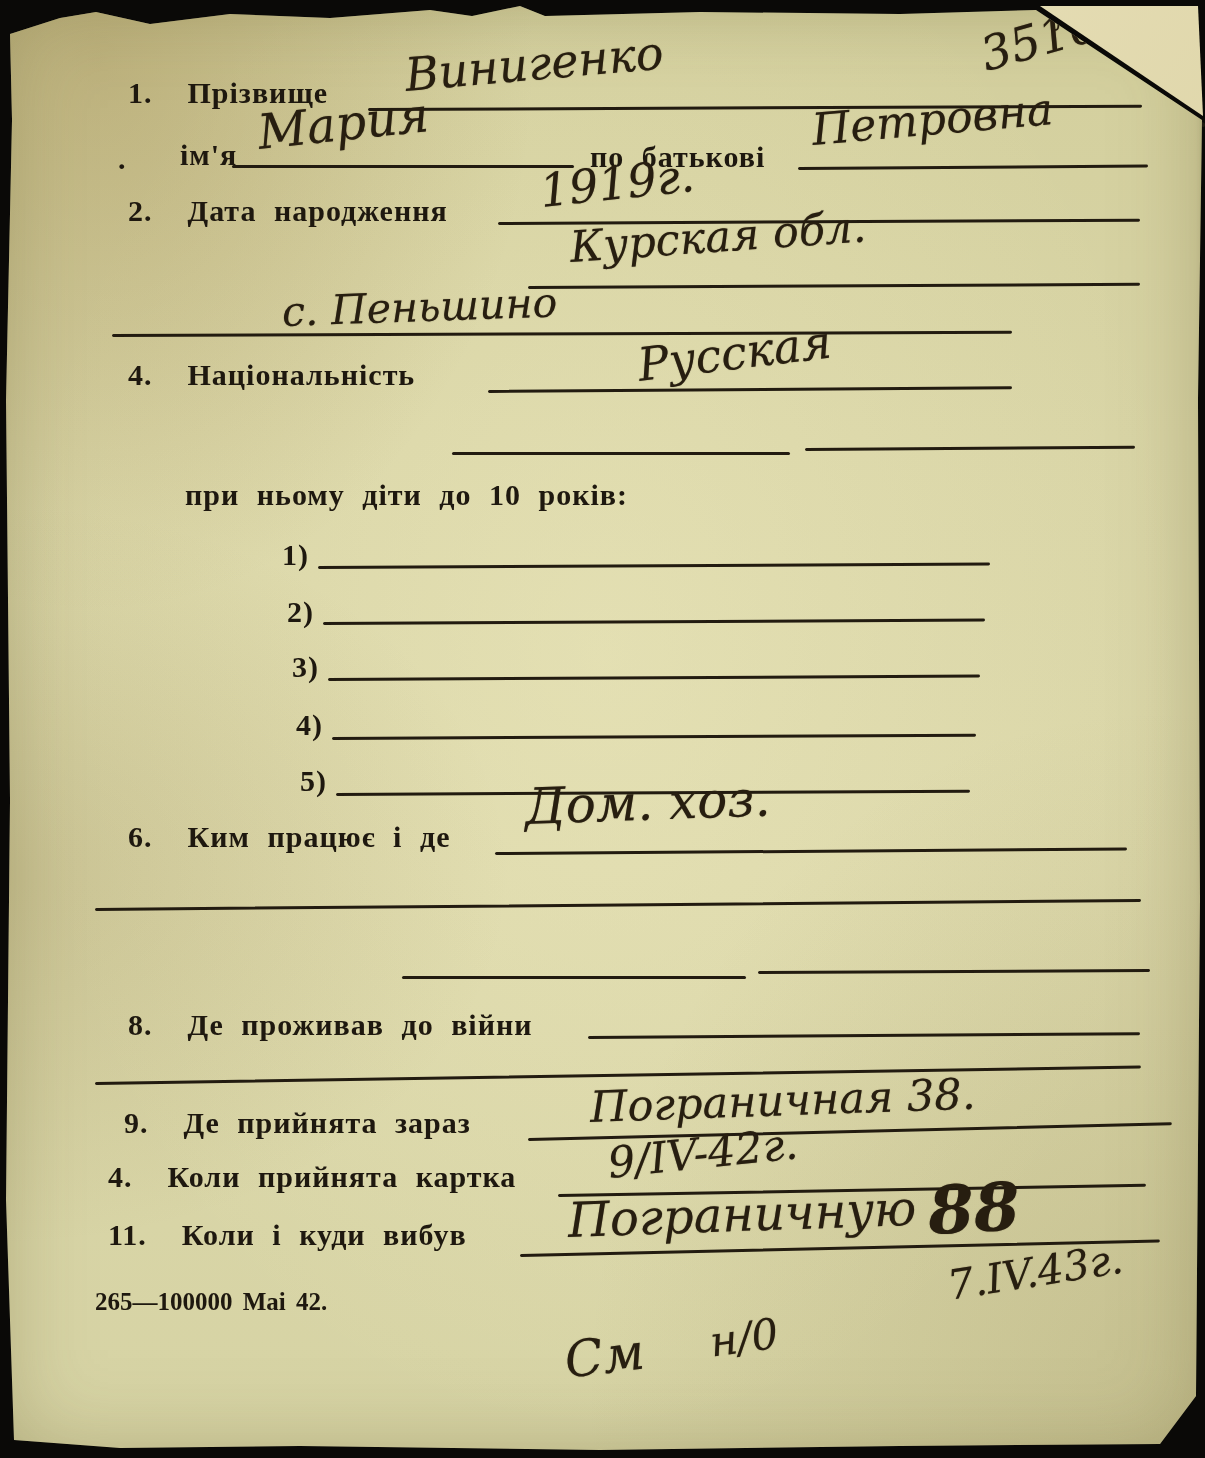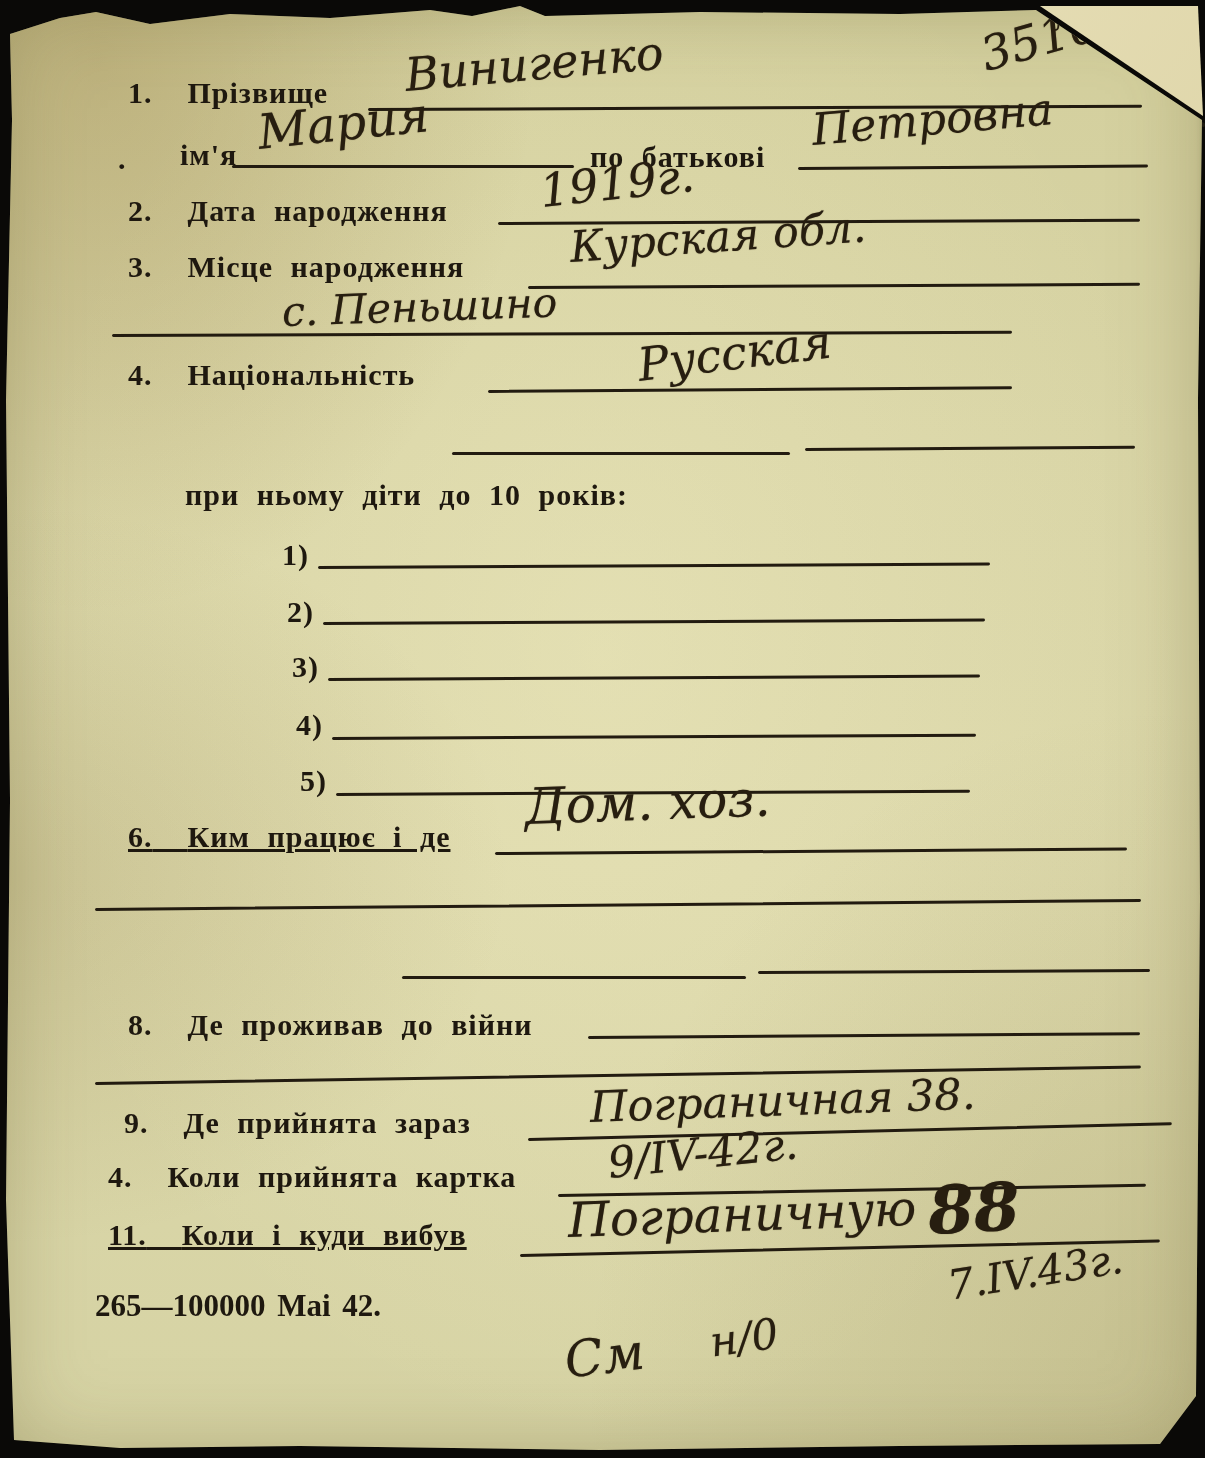--- a/index.html
+++ b/index.html
@@ -35,21 +35,21 @@
       1160px 1444px,900px 1446px,600px 1450px,300px 1446px,120px 1448px,14px 1440px,
       6px 1200px,10px 800px,6px 400px,12px 120px);
     box-shadow:inset 0 0 90px rgba(95,82,35,.35), inset 0 0 8px rgba(60,50,20,.45);
   }
   
   .p{
     position:absolute;color:#1e180f;font-weight:bold;
     font-family:"Liberation Serif", serif;font-size:30px;
     letter-spacing:1px;word-spacing:9px;white-space:nowrap;
   }
-  .small{font-size:31px;letter-spacing:0;word-spacing:4px;}
+  .small{font-size:25px;letter-spacing:0;word-spacing:4px;}
   
   .rule{
     position:absolute;height:3px;background:#221b10;border-radius:2px;
     transform-origin:left center;
   }
   
   .h{
     position:absolute;color:#271e10;font-style:italic;
     font-family:"DejaVu Serif", serif;white-space:nowrap;
     text-shadow:0 0 1px rgba(45,33,12,.55);
@@ -84,24 +84,20 @@
     <div class="h" style="left:812px;top:104px;font-size:44px;transform:rotate(-5deg);">Петровна</div>
     <div class="rule" style="left:798px;top:167px;width:350px;transform:rotate(-0.4deg);"></div>
 
     <div class="p" style="left:128px;top:194px;text-align:center;">
       <span>2.</span>&nbsp;
       <span>Дата народження</span>
     </div>
     <div class="h" style="left:540px;top:164px;font-size:46px;transform:rotate(-6deg);">1919г.</div>
     <div class="rule" style="left:498px;top:222px;width:642px;transform:rotate(-0.3deg);"></div>
 
-    <div class="p" style="left:128px;top:250px;">
-      <span>3.</span>&nbsp;
-      <span>Місце народження</span>
-    </div>
     <div class="h" style="left:570px;top:222px;font-size:43px;transform:rotate(-4deg);">Курская  обл.</div>
     <div class="rule" style="left:528px;top:286px;width:612px;transform:rotate(-0.3deg);"></div>
     <div class="h" style="left:282px;top:288px;font-size:41px;transform:rotate(-2deg);">с.   Пеньшино</div>
     <div class="rule" style="left:112px;top:334px;width:900px;transform:rotate(-0.2deg);"></div>
 
     <div class="p" style="left:128px;top:358px;">
       <span>4.</span>&nbsp;
       <span>Національність</span>
     </div>
     <div class="h" style="left:638px;top:338px;font-size:46px;transform:rotate(-7deg);">Русская</div>
@@ -115,21 +111,21 @@
     <div class="rule" style="left:318px;top:566px;width:672px;transform:rotate(-0.3deg);"></div>
     <div class="p" style="left:287px;top:595px;">2)</div>
     <div class="rule" style="left:323px;top:622px;width:662px;transform:rotate(-0.3deg);"></div>
     <div class="p" style="left:292px;top:650px;">3)</div>
     <div class="rule" style="left:328px;top:678px;width:652px;transform:rotate(-0.3deg);"></div>
     <div class="p" style="left:296px;top:708px;">4)</div>
     <div class="rule" style="left:332px;top:737px;width:644px;transform:rotate(-0.3deg);"></div>
     <div class="p" style="left:300px;top:764px;">5)</div>
     <div class="rule" style="left:336px;top:793px;width:634px;transform:rotate(-0.3deg);"></div>
 
-    <div class="p" style="left:128px;top:820px;text-decoration:underline;">
+    <div class="p" style="left:128px;top:820px;">
       <span>6.</span>&nbsp;
       <span>Ким працює і де</span>
     </div>
     <div class="h" style="left:525px;top:778px;font-size:50px;transform:rotate(-2deg);">Дом.  хоз.</div>
     <div class="rule" style="left:495px;top:852px;width:632px;transform:rotate(-0.4deg);"></div>
     <div class="rule" style="left:95px;top:908px;width:1046px;transform:rotate(-0.5deg);"></div>
 
     <div class="rule" style="left:402px;top:976px;width:344px;"></div>
     <div class="rule" style="left:758px;top:971px;width:392px;transform:rotate(-0.3deg);"></div>
 
@@ -147,21 +143,21 @@
     <div class="h" style="left:590px;top:1082px;font-size:43px;transform:rotate(-2deg);">Пограничная 38.</div>
     <div class="rule" style="left:528px;top:1138px;width:644px;transform:rotate(-1.4deg);"></div>
 
     <div class="p" style="left:108px;top:1160px;">
       <span>4.</span>&nbsp;
       <span>Коли прийнята картка</span>
     </div>
     <div class="h" style="left:608px;top:1138px;font-size:43px;transform:rotate(-6deg);">9/IV-42г.</div>
     <div class="rule" style="left:558px;top:1194px;width:588px;transform:rotate(-1deg);"></div>
 
-    <div class="p" style="left:108px;top:1218px;text-decoration:underline;">
+    <div class="p" style="left:108px;top:1218px;">
       <span>11.</span>&nbsp;
       <span>Коли і куди вибув</span>
     </div>
     <div class="h" style="left:568px;top:1192px;font-size:48px;transform:rotate(-2deg);">Пограничную</div>
     <div class="h" style="left:928px;top:1172px;font-size:66px;font-weight:bold;transform:rotate(-3deg);">88</div>
     <div class="rule" style="left:520px;top:1254px;width:640px;transform:rotate(-1.3deg);"></div>
     <div class="h" style="left:948px;top:1262px;font-size:41px;transform:rotate(-9deg);">7.IV.43г.</div>
 
     <div class="p small" style="left:95px;top:1288px;">265—100000 Mai 42.</div>
     <div class="h" style="left:565px;top:1332px;font-size:50px;transform:rotate(-7deg);">См</div>

